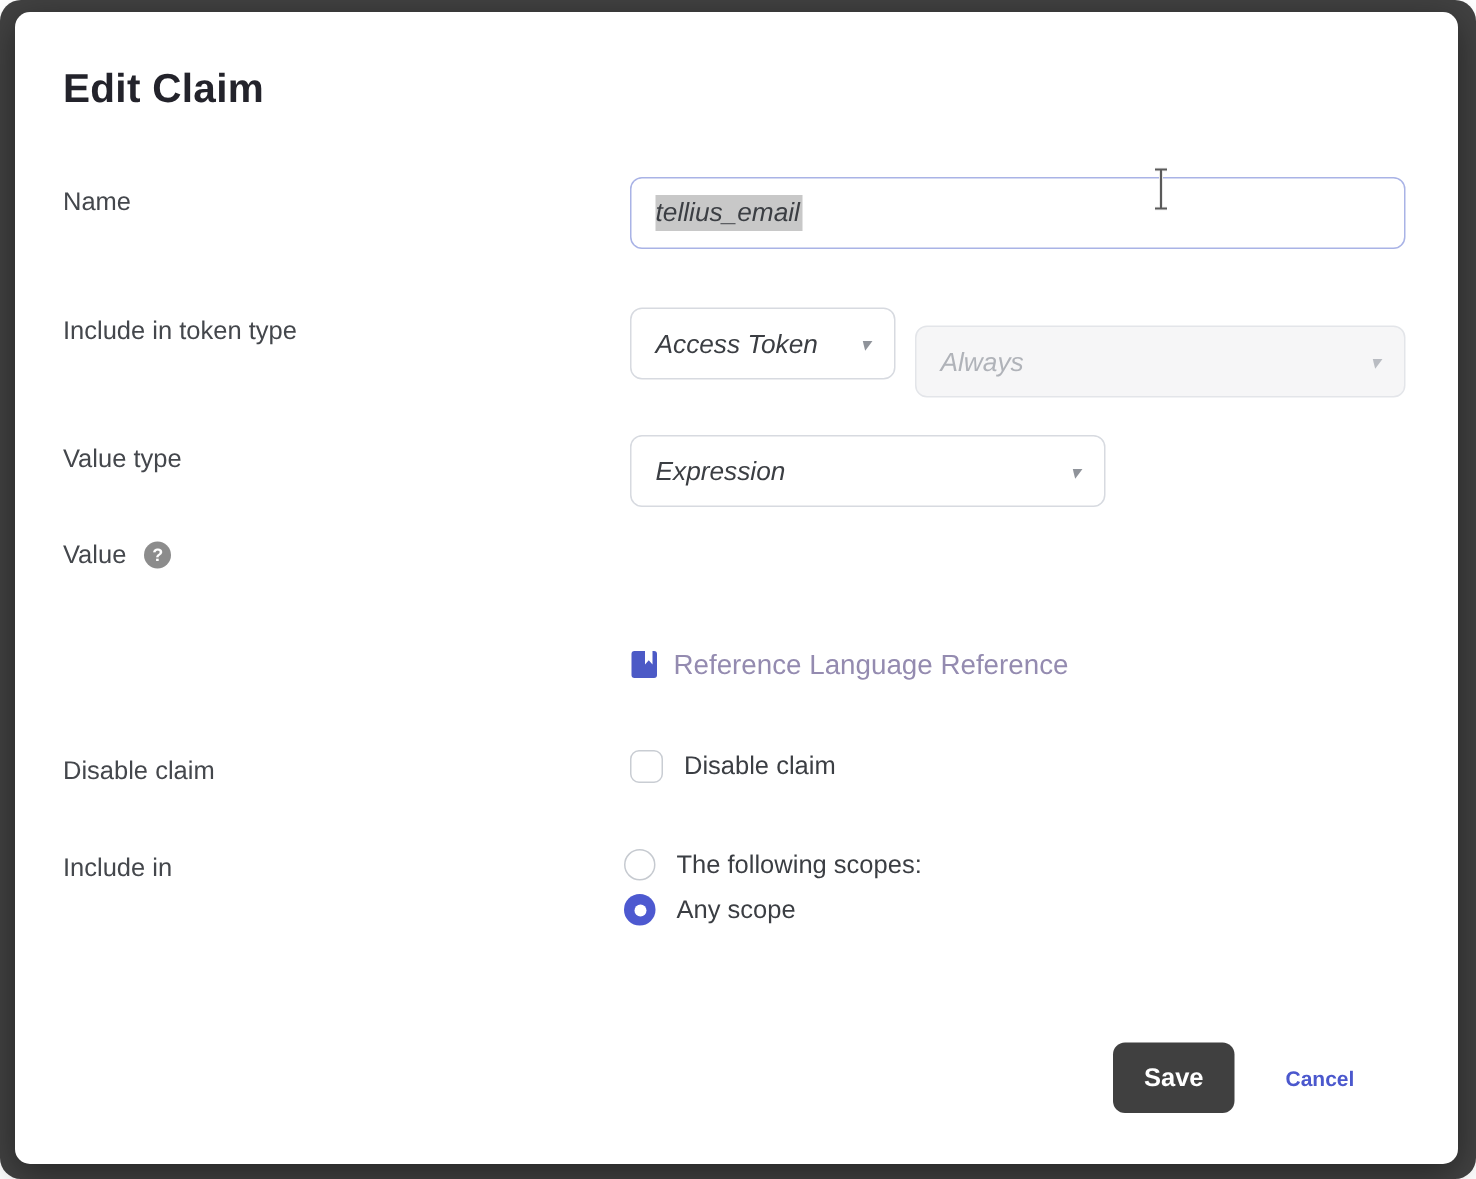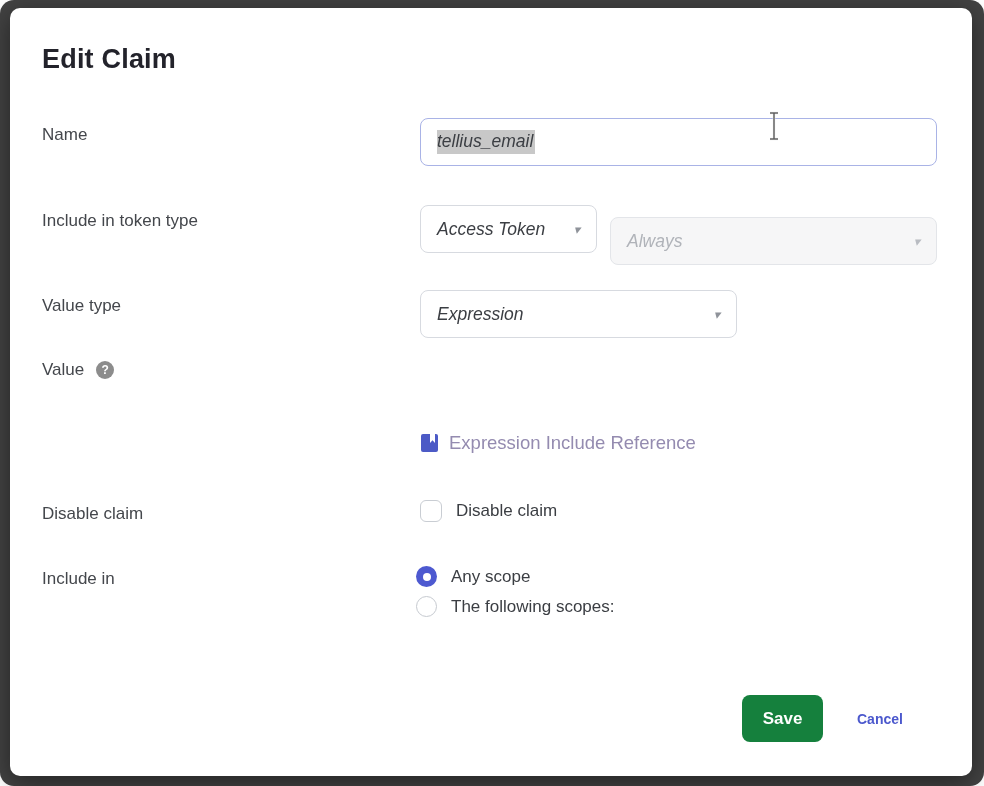--- a/index.html
+++ b/index.html
@@ -102,21 +102,21 @@
     border-radius: 50%; background: #ffffff;
   }
   .radio-group {
     position: absolute; left: 406px; top: 558px;
     display: flex; flex-direction: column; gap: 9px;
   }
 
   .save-button {
     position: absolute; left: 732px; top: 687px;
     width: 81px; height: 47px;
-    background: #15803d; color: #ffffff;
+    background: #404040; color: #ffffff;
     border: none; border-radius: 8px;
     font-family: "Liberation Sans", sans-serif;
     font-size: 17px; font-weight: bold;
     cursor: pointer;
     display: flex; align-items: center; justify-content: center; text-align: right;
   }
   .cancel-button {
     position: absolute; left: 847px; top: 687px;
     height: 47px; display: flex; align-items: center;
     font-size: 14px; font-weight: bold; color: #4b58cd;
@@ -167,42 +167,42 @@
 
     <div class="field-label" style="top:352px">
       <span>Value</span>
       <span class="help-icon">?</span>
     </div>
     <a class="ref-link">
       <svg width="19" height="20" viewBox="0 0 19 20">
         <path d="M3 1 h13 a2 2 0 0 1 2 2 v14 a2 2 0 0 1 -2 2 h-13 a2 2 0 0 1 -2 -2 v-14 a2 2 0 0 1 2 -2 z" fill="#4c5ac6"></path>
         <polygon points="10,1 15,1 15,10 12.5,7.2 10,10" fill="#ffffff"></polygon>
       </svg>
-      <span class="link-text">Expression Include Reference</span>
+      <span class="link-text">Reference Language Reference</span>
     </a>
 
     <div class="field-label" style="top:496px">
       <span>Disable claim</span>
     </div>
     <div class="check-row" style="position:absolute; left:410px; top:492px">
       <span class="checkbox"></span>
       <span>Disable claim</span>
     </div>
 
     <div class="field-label" style="top:561px">
       <span>Include in</span>
     </div>
     <div class="radio-group">
       <div class="radio-option">
+        <span class="radio"></span>
+        <span>The following scopes:</span>
+      </div>
+      <div class="radio-option">
         <span class="radio selected"></span>
         <span>Any scope</span>
-      </div>
-      <div class="radio-option">
-        <span class="radio"></span>
-        <span>The following scopes:</span>
       </div>
     </div>
 
     <button class="save-button">Save</button>
     <button class="cancel-button">Cancel</button>
 
     <svg class="ibeam-cursor" viewBox="0 0 12 30">
       <g stroke="#f2f2f2" stroke-width="2.6" fill="none">
         <line x1="2" y1="2" x2="10" y2="2"></line>
         <line x1="2" y1="28" x2="10" y2="28"></line>

